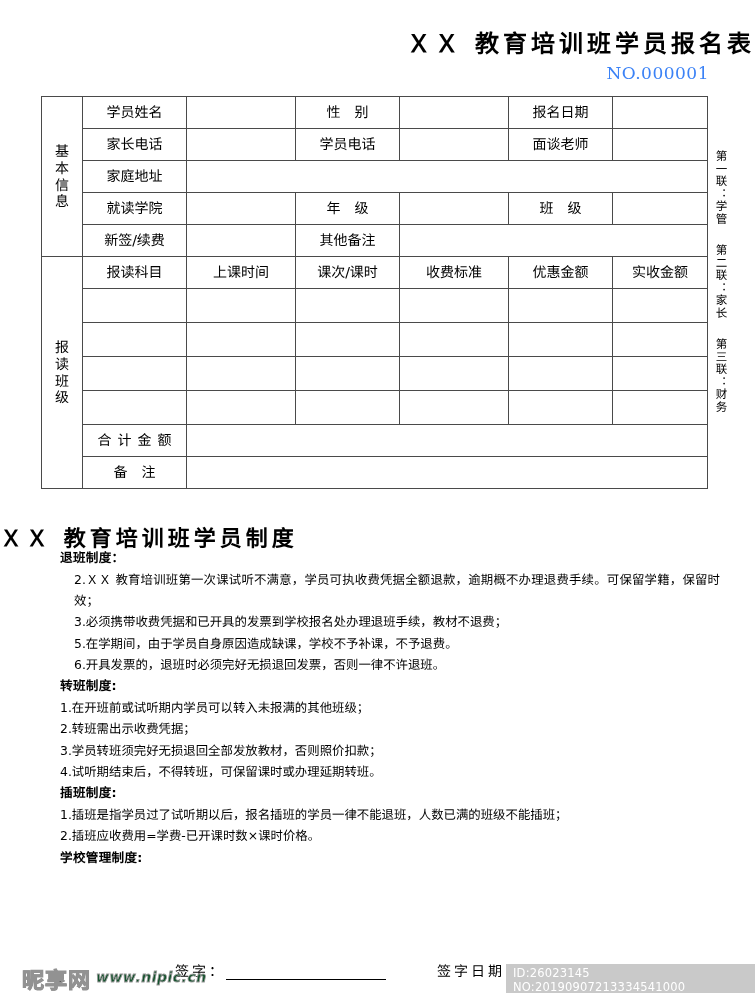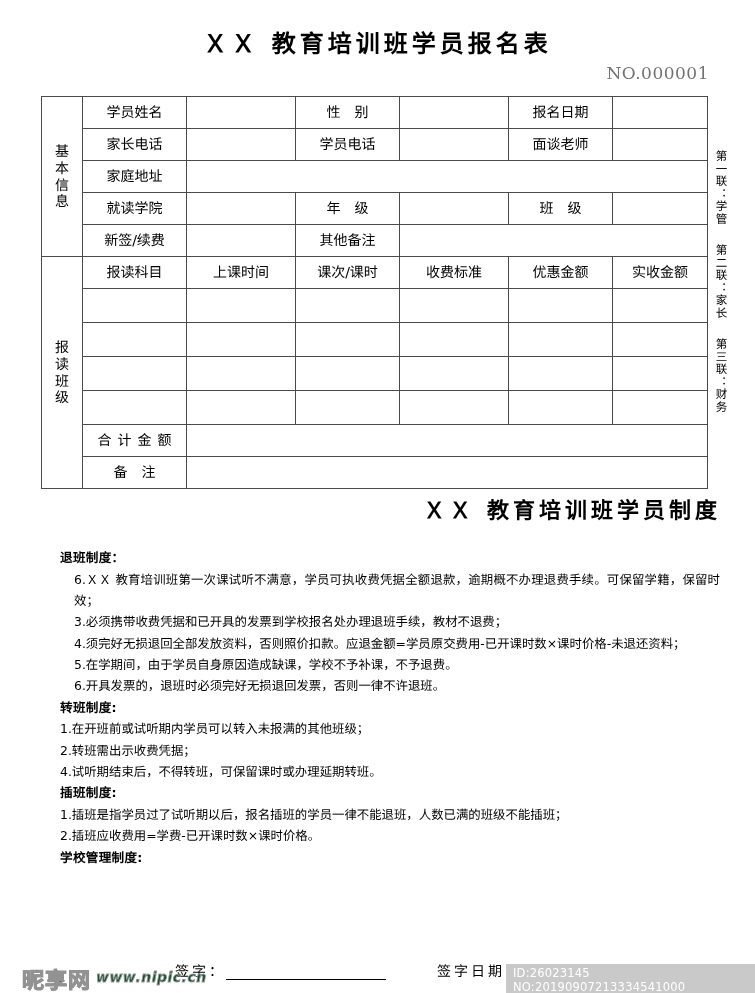--- a/index.html
+++ b/index.html
@@ -12,32 +12,32 @@
     width: 755px;
     height: 993px;
     position: relative;
     font-family: "DejaVu Sans", "Liberation Sans", sans-serif;
     color: #000000;
     overflow: hidden;
   }
 
   
   .doc-title {
-    text-align: center;
+    text-align: right;
     font-size: 24px;
     font-weight: bold;
     letter-spacing: 4px;
     padding-top: 32px;
     line-height: 1.05;
   }
   .no-line {
     text-align: right;
     padding-right: 46px;
     margin-top: 6px;
-    color: #737373;
+    color: #3b82f6;
     font-family: "DejaVu Serif", "Liberation Serif", serif;
     font-size: 17px;
     letter-spacing: 0.5px;
   }
 
   
   .form-wrap {
     position: absolute;
     left: 41px;
     top: 96px;
@@ -84,23 +84,23 @@
     text-orientation: upright;
     margin-bottom: 20px;
     height: 74px;
     white-space: nowrap;
   }
 
   
   .rules-title {
     position: absolute;
     left: 0;
-    top: 492px;
+    top: 520px;
     width: 721px;
-    text-align: right;
+    text-align: left;
     font-size: 22px;
     font-weight: bold;
     letter-spacing: 4px;
   }
   .rules {
     position: absolute;
     left: 60px;
     top: 530px;
     width: 660px;
     font-size: 12.4px;
@@ -305,29 +305,29 @@
   <div class="vitem">第一联：学管</div>
   <div class="vitem">第二联：家长</div>
   <div class="vitem">第三联：财务</div>
 </div>
 
 <div class="rules-title">ＸＸ 教育培训班学员制度</div>
 
 <div class="rules">
 
   <h4>退班制度：</h4>
-  <p class="ind">6.ＸＸ 教育培训班第一次课试听不满意，学员可执收费凭据全额退款，逾期概不办理退费手续。可保留学籍，保留时效；</p>
+  <p class="ind">2.ＸＸ 教育培训班第一次课试听不满意，学员可执收费凭据全额退款，逾期概不办理退费手续。可保留学籍，保留时效；</p>
   <p class="ind">3.必须携带收费凭据和已开具的发票到学校报名处办理退班手续，教材不退费；</p>
-  <p class="ind">4.须完好无损退回全部发放资料，否则照价扣款。应退金额=学员原交费用-已开课时数×课时价格-未退还资料；</p>
   <p class="ind">5.在学期间，由于学员自身原因造成缺课，学校不予补课，不予退费。</p>
   <p class="ind">6.开具发票的，退班时必须完好无损退回发票，否则一律不许退班。</p>
 
   <h4>转班制度:</h4>
   <p>1.在开班前或试听期内学员可以转入未报满的其他班级；</p>
   <p>2.转班需出示收费凭据；</p>
+  <p>3.学员转班须完好无损退回全部发放教材，否则照价扣款；</p>
   <p>4.试听期结束后，不得转班，可保留课时或办理延期转班。</p>
 
   <h4>插班制度:</h4>
   <p>1.插班是指学员过了试听期以后，报名插班的学员一律不能退班，人数已满的班级不能插班；</p>
   <p>2.插班应收费用=学费-已开课时数×课时价格。</p>
 
   <h4>学校管理制度:</h4>
 </div>
 
 <div class="sigrow">

